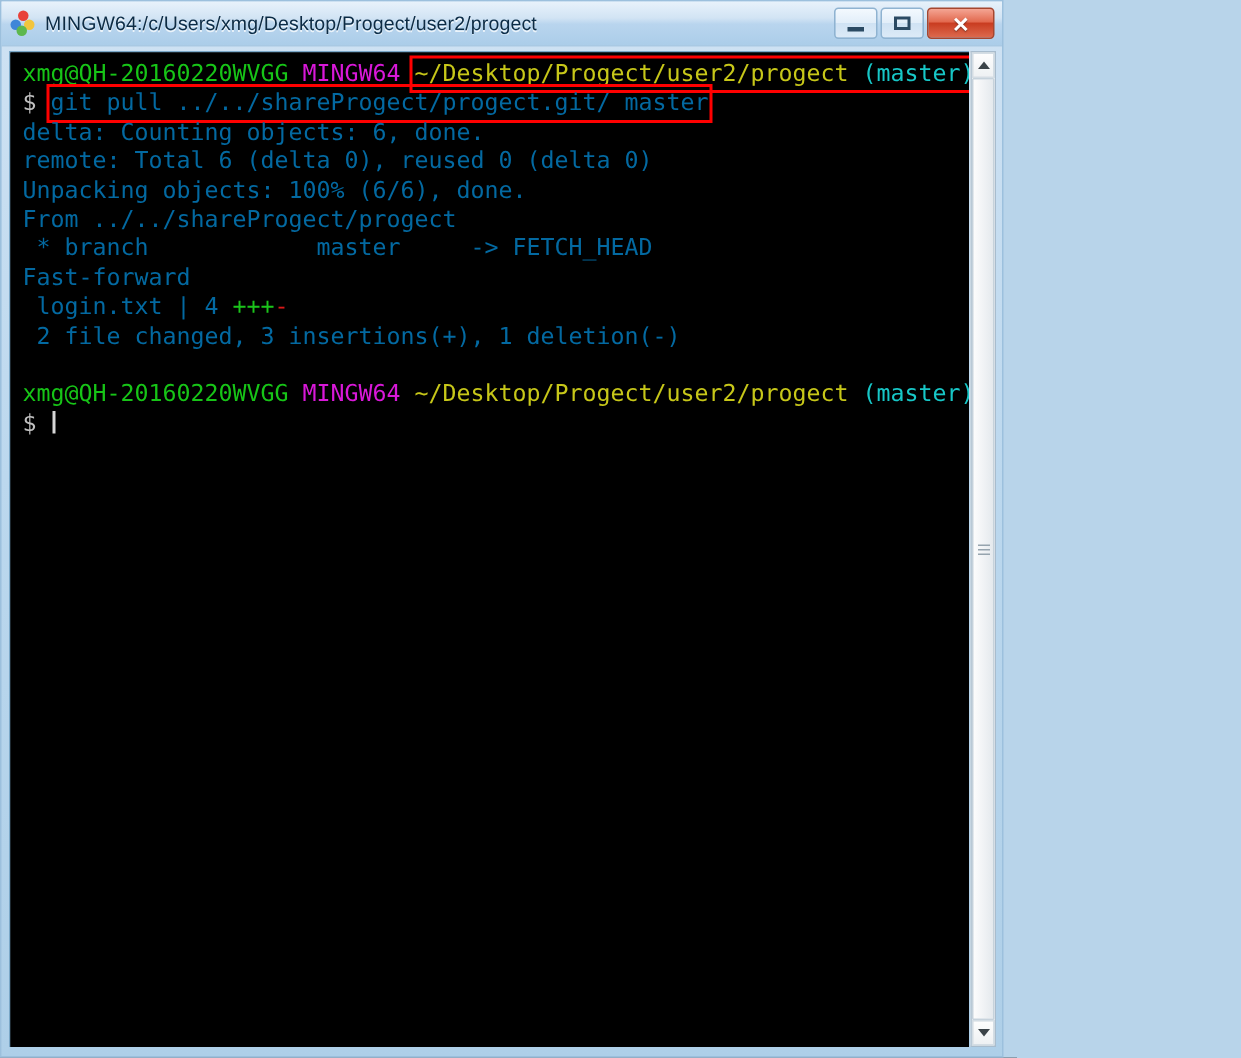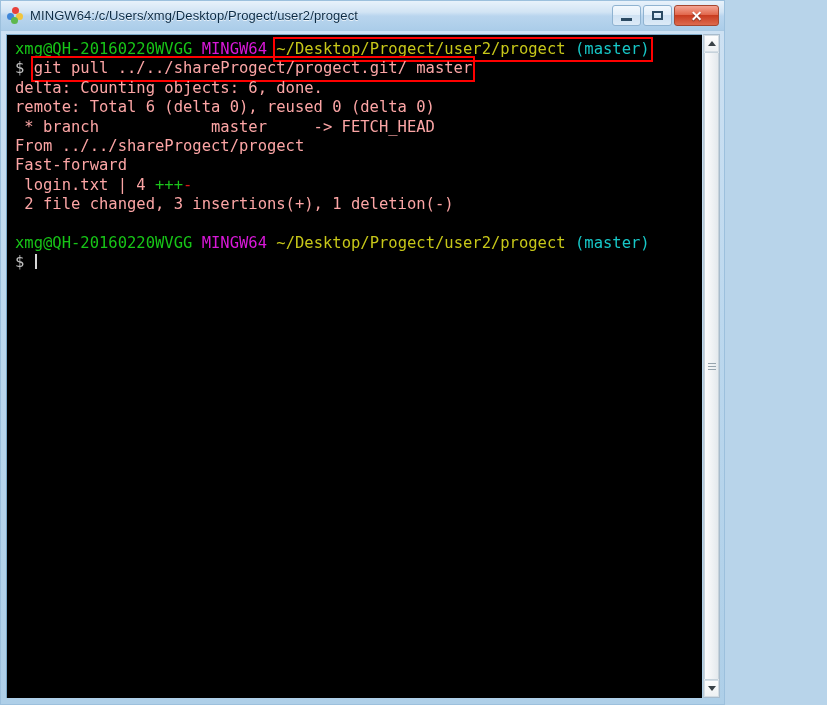--- a/index.html
+++ b/index.html
@@ -9,21 +9,21 @@
     height: 705px;
     overflow: hidden;
     background: #b8d4ea;
     font-family: "Liberation Sans", sans-serif;
   }
 
   
   .window {
     position: absolute;
     left: 0; top: 0;
-    width: 725px;
+    width: 669px;
     height: 705px;
     background: linear-gradient(to bottom, #cfe2f3 0%, #bcd8ee 45%, #aecfe8 100%);
     border: 1px solid #9cc0dd;
     display: flex;
     flex-direction: column;
   }
 
   
   .titlebar {
     position: relative;
@@ -140,21 +140,21 @@
     letter-spacing: 0px;
     position: relative;
   }
   .term-line.blank { color: transparent; }
 
   
   .c-green   { color: #17c417; }
   .c-magenta { color: #d818d8; }
   .c-yellow  { color: #c7c719; }
   .c-cyan    { color: #17c7c7; }
-  .c-white   { color: #fca5a5; }
+  .c-white   { color: #0369a1; }
   .c-grey    { color: #bfbfbf; }
   .c-red     { color: #d81818; }
   .c-plus    { color: #1bc41b; }
 
   
   .hl {
     position: relative;
     display: inline-block;
     outline: 2px solid #ff0000;
     outline-offset: 1px;
@@ -258,22 +258,23 @@
 
     <div class="term-frame">
       <div class="terminal">
 
         <div class="term-line"><span class="c-green">xmg@QH-20160220WVGG</span> <span class="c-magenta">MINGW64</span> <span class="hl"><span class="c-yellow">~/Desktop/Progect/user2/progect</span> <span class="c-cyan">(master)</span></span></div>
 
         <div class="term-line"><span class="c-grey">$</span> <span class="hl"><span class="c-white">git pull ../../shareProgect/progect.git/ master</span></span></div>
 
         <div class="term-line c-white">delta: Counting objects: 6, done.</div>
         <div class="term-line c-white">remote: Total 6 (delta 0), reused 0 (delta 0)</div>
+        <div class="term-line c-white">Unpacking objects: 100% (6/6), done.</div>
+        <div class="term-line c-white">From ../../shareProgect/progect</div>
         <div class="term-line c-white"> * branch            master     -&gt; FETCH_HEAD</div>
-        <div class="term-line c-white">From ../../shareProgect/progect</div>
         <div class="term-line c-white">Fast-forward</div>
 
         <div class="term-line"><span class="c-white"> login.txt | 4 </span><span class="c-plus">+++</span><span class="c-red">-</span></div>
 
         <div class="term-line c-white"> 2 file changed, 3 insertions(+), 1 deletion(-)</div>
 
         <div class="term-line blank">&nbsp;</div>
 
         <div class="term-line"><span class="c-green">xmg@QH-20160220WVGG</span> <span class="c-magenta">MINGW64</span> <span class="c-yellow">~/Desktop/Progect/user2/progect</span> <span class="c-cyan">(master)</span></div>
 

